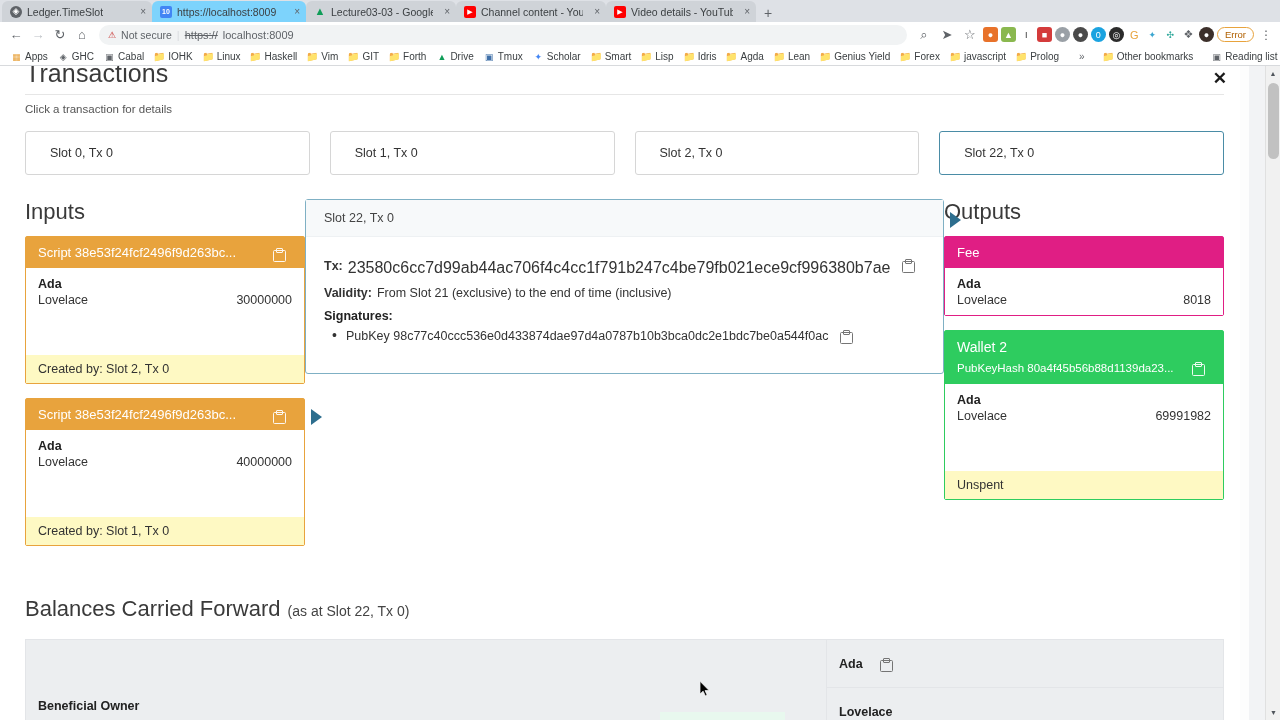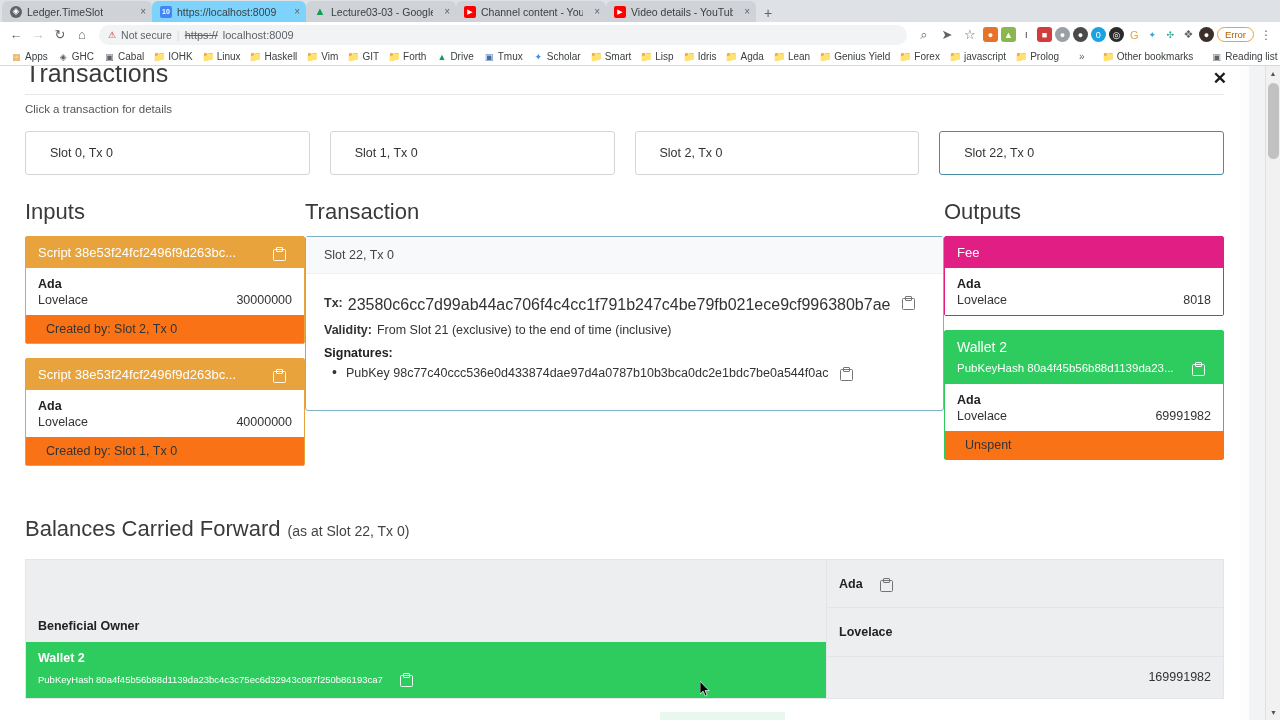--- a/index.html
+++ b/index.html
@@ -136,21 +136,21 @@
 
   .three { display: flex; margin-top: 24px; }
   .col-in { width: 280px; flex: 0 0 280px; }
   .col-tx { flex: 1; }
   .col-out { width: 280px; flex: 0 0 280px; }
 
   .col-h { font-size: 22px; font-weight: normal; color: #3a3a3a; margin-bottom: 11px; }
 
   .card { border-radius: 2px; margin-bottom: 14px; position: relative; }
   .card-hd {
-    padding: 8px 20px 8px 12px; display: flex; align-items: center;
+    padding: 8px 20px 8px 12px; display: flex; align-items: flex-end;
     font-size: 13px; color: #ffffff;
   }
   .card-hd.script { background: #e8a33d; }
   .card-hd.fee    { background: #e01e84; }
   .card-hd.wallet { background: #2ecc5f; }
   .card.script-card { border: 1px solid #e8a33d; }
   .card.fee-card    { border: 1px solid #e01e84; }
   .card.wallet-card { border: 1px solid #2ecc5f; }
 
   .hd-txt {
@@ -168,21 +168,21 @@
     content:""; position:absolute; left:3px; top:0px; width:5px; height:3px;
     border:1.4px solid currentColor; border-radius:1px; background: transparent;
   }
   .clip.w { color:#ffffff; }
   .clip.g { color:#6a6a6a; }
 
   .card-body { background: #fff; padding: 9px 12px 8px 12px; }
   .ada-lbl { font-size: 12.5px; font-weight: bold; color: #222; }
   .kv { display: flex; justify-content: space-between; font-size: 12.5px; color: #333; margin-top: 2px;}
   .card-foot {
-    background: #f97316; padding: 7px 20px; font-size: 12.5px; color: #333;
+    background: #fef9c3; padding: 7px 12px; font-size: 12.5px; color: #333; margin-top: 40px;
   }
 
   .arrow {
     position: absolute; right: -18px; top: 10px; width: 0; height: 0;
     border-top: 8px solid transparent; border-bottom: 8px solid transparent;
     border-left: 11px solid #2d6e8e;
   }
   .arrow.tx { right: -18px; top: 12px; }
 
   .tx-box { border: 1.5px solid #7fb0c4; border-radius: 3px; position: relative; background:#fff;}
@@ -468,21 +468,20 @@
                   <span>Lovelace</span>
                   <span>40000000</span>
                 </div>
               </div>
               <div class="card-foot">Created by: Slot 1, Tx 0</div>
               <div class="arrow"></div>
             </div>
           </div>
 
           <div class="col-tx">
-            <div class="col-h">Transaction</div>
             <div class="tx-box">
               <div class="tx-top">Slot 22, Tx 0</div>
               <div class="tx-main">
                 <div class="tx-line">
                   <b>Tx:</b>
                   <span class="tx-hash">23580c6cc7d99ab44ac706f4c4cc1f791b247c4be79fb021ece9cf996380b7ae</span>
                   <span class="clip g" style="margin-left:12px;"></span>
                 </div>
                 <div class="tx-line">
                   <b>Validity:</b>

